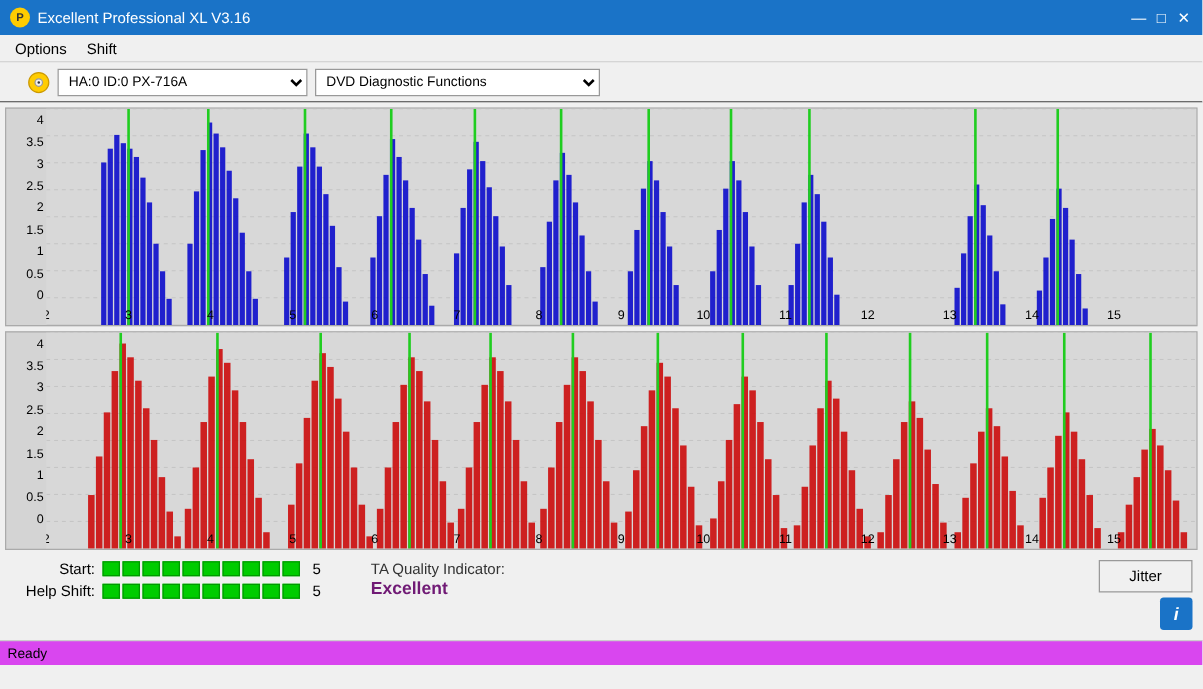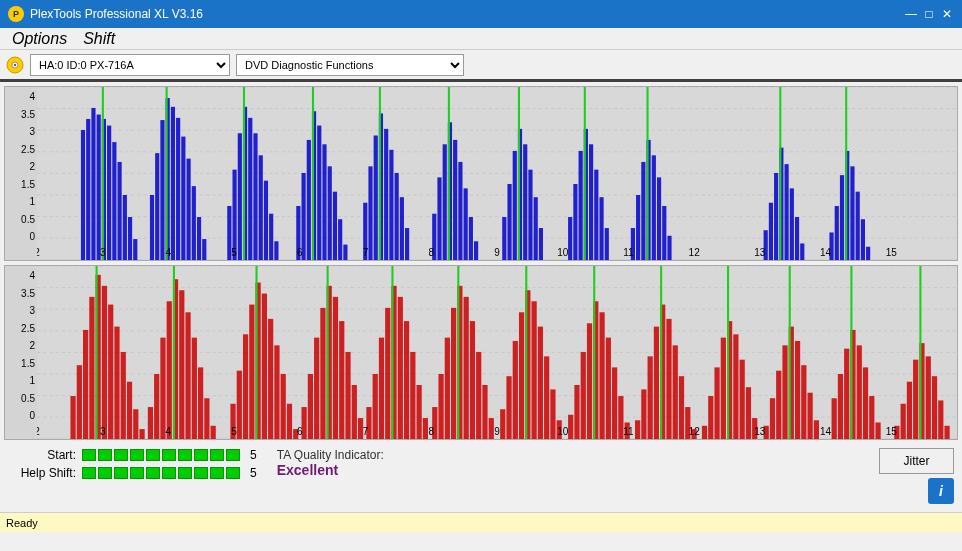--- a/index.html
+++ b/index.html
@@ -62,33 +62,32 @@
       background: #f0f0f0;
       height: 22px;
       display: flex;
       align-items: center;
       padding: 0 4px;
       border-bottom: 1px solid #ccc;
     }
     .menu-item {
       padding: 2px 8px;
       cursor: pointer;
-      font-size: 16px;
-      font-style: italic;
+      font-size: 12px;
     }
 
     
     #toolbar {
       background: #f0f0f0;
       height: 32px;
       display: flex;
       align-items: center;
-      padding: 2px 6px;
+      padding: 2px 22px;
       gap: 6px;
-      border-bottom: 3px solid #404040;
+      border-bottom: 1px solid #404040;
     }
     .toolbar-select {
       height: 22px;
       border: 1px solid #999;
       background: white;
       font-size: 11px;
       padding: 0 4px;
       cursor: pointer;
     }
     #drive-select { width: 200px; }
@@ -140,21 +139,21 @@
     .x-label {
       position: absolute;
       font-size: 10px;
       text-align: center;
       transform: translateX(-50%);
       bottom: 2px;
     }
 
     
     #status-bar {
-      background: #fef9c3;
+      background: #d946ef;
       border-top: 1px solid #ccc;
       height: 20px;
       display: flex;
       align-items: center;
       padding: 0 6px;
       font-size: 11px;
     }
 
     
     #bottom-panel {
@@ -184,20 +183,21 @@
       width: 14px;
       height: 12px;
       background: #00cc00;
       border: 1px solid #009900;
     }
     .metric-value {
       font-size: 12px;
       margin-left: 4px;
     }
     .ta-quality-section {
+      margin-left: 20px;
     }
     .ta-quality-label {
       font-size: 12px;
       color: #333;
     }
     .ta-quality-value {
       font-size: 14px;
       font-weight: bold;
       color: #701a75;
     }
@@ -236,21 +236,21 @@
       width: 100%;
       height: 100%;
     }
   </style>
 </head>
 <body>
 
 <div id="title-bar">
   <div id="title-bar-left">
     <div id="title-bar-icon">P</div>
-    <span id="title-text">PlexTools Professional XL V3.16</span>
+    <span id="title-text">Excellent Professional XL V3.16</span>
   </div>
   <div id="title-controls">
     <div class="title-btn">—</div>
     <div class="title-btn">□</div>
     <div class="title-btn">✕</div>
   </div>
 </div>
 
 <div id="menu-bar">
   <div class="menu-item">Options</div>

